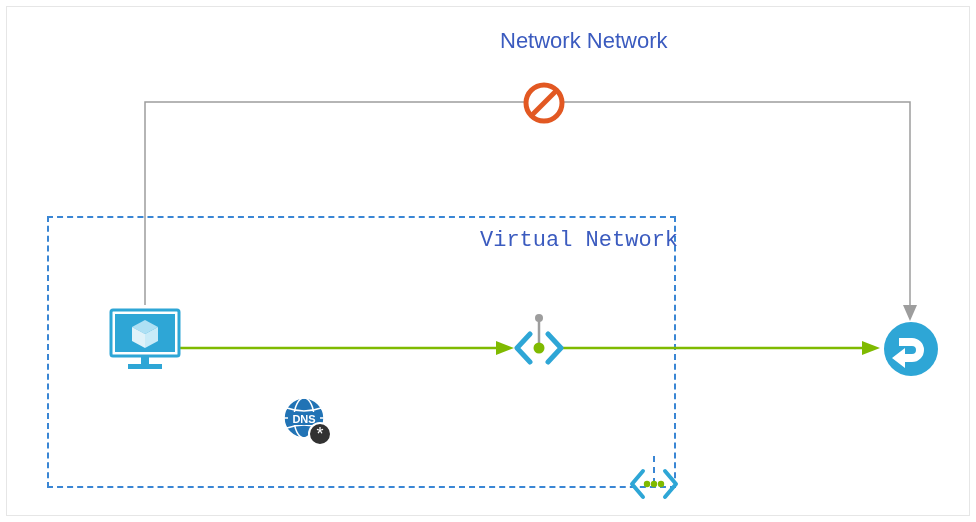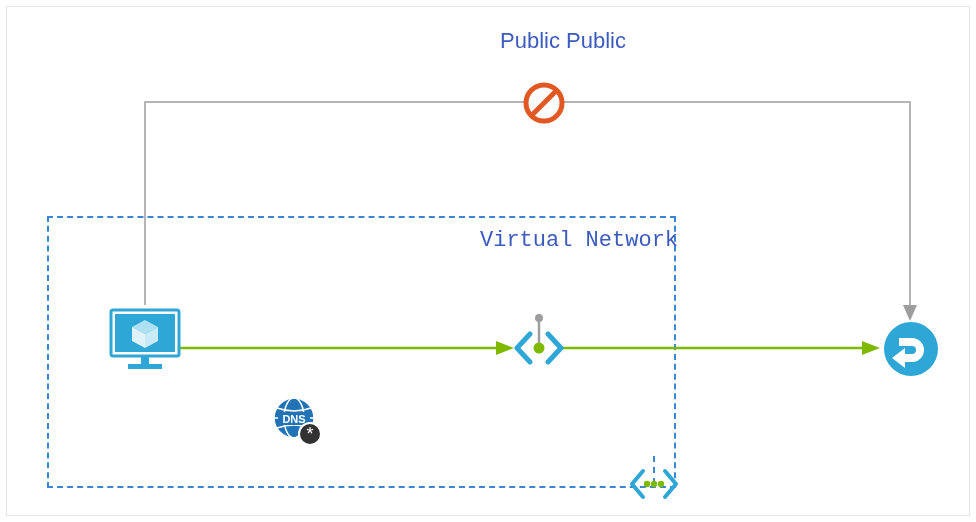--- a/index.html
+++ b/index.html
@@ -64,21 +64,21 @@
     position: absolute;
   }
 </style>
 </head>
 <body>
 
 <div class="outer-border"></div>
 
 <div class="vnet-box"></div>
 
-<div class="label" style="left:500px; top:28px;">Public Public</div>
+<div class="label" style="left:500px; top:28px;">Network Network</div>
 <div class="label" style="left:480px; top:228px;font-family:Liberation Mono, monospace;">Virtual Network</div>
 
 <svg class="svg-layer" viewBox="0 0 976 522">
 
   <path class="line-gray" d="M 145 305 L 145 102 L 910 102 L 910 310"></path>
   <polygon class="arrowhead-gray" points="910,321 903,305 917,305"></polygon>
 
   <line class="line-green" x1="178" y1="348" x2="500" y2="348"></line>
   <polygon class="arrowhead-green" points="514,348 496,341 496,355"></polygon>
 
@@ -103,21 +103,21 @@
 
     <rect x="33" y="50" width="8" height="8" fill="#2EA6D6"></rect>
     <rect x="20" y="58" width="34" height="5" fill="#2EA6D6"></rect>
 
     <polygon points="37,14 50,21 37,28 24,21" fill="#aee0f4"></polygon>
     <polygon points="24,21 37,28 37,42 24,35" fill="#ffffff" opacity="0.85"></polygon>
     <polygon points="50,21 37,28 37,42 50,35" fill="#c9ebf8"></polygon>
   </svg>
 </div>
 
-<div class="icon" style="left:270px; top:394px;">
+<div class="icon" style="left:280px; top:394px;">
   <svg width="56" height="56" viewBox="0 0 56 56">
 
     <circle cx="24" cy="24" r="20" fill="#2173b5"></circle>
     <ellipse cx="24" cy="24" rx="20" ry="20" fill="none" stroke="#ffffff" stroke-width="1.5"></ellipse>
     <ellipse cx="24" cy="24" rx="10" ry="20" fill="none" stroke="#ffffff" stroke-width="1.5"></ellipse>
     <line x1="4" y1="24" x2="44" y2="24" stroke="#ffffff" stroke-width="1.5"></line>
     <path d="M 7 14 Q 24 20 41 14" fill="none" stroke="#ffffff" stroke-width="1.5"></path>
     <path d="M 7 34 Q 24 28 41 34" fill="none" stroke="#ffffff" stroke-width="1.5"></path>
 
     <rect x="8" y="18" width="32" height="13" fill="#2173b5"></rect>

